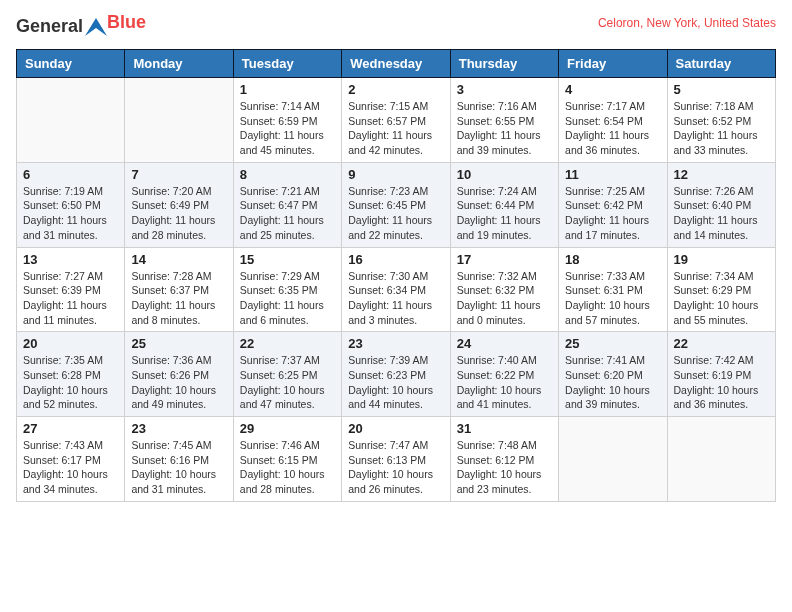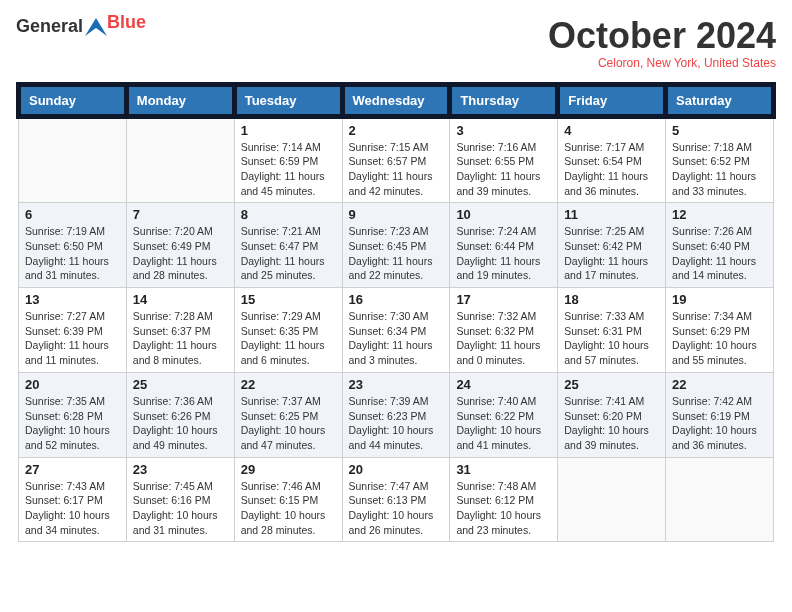--- a/index.html
+++ b/index.html
@@ -43,21 +43,21 @@
       border-collapse: collapse;
       font-size: 11px;
     }
     thead tr th {
       background: #2e75b6;
       color: #fff;
       padding: 6px 8px;
       text-align: left;
       font-size: 13px;
       font-weight: bold;
-      border: 5px solid #0f172a;
+      border: 1px solid #0f172a;
     }
     tbody tr td {
       border: 1px solid #d0d0d0;
       padding: 4px 6px;
       vertical-align: top;
       width: calc(100% / 7);
       min-height: 80px;
       background: #fff;
     }
     tbody tr:nth-child(even) td {
@@ -86,21 +86,20 @@
   <div class="logo">
     <div class="logo-row">
       <span style="font-size:18px;font-weight:bold;color:#333;">General</span>
       <svg width="22" height="18" viewBox="0 0 22 18" style="margin-left:2px;">
         <polygon points="0,18 11,0 22,18 11,10" fill="#1a6eb5"></polygon>
       </svg>
     </div>
     <span style="font-size:18px;font-weight:bold;color:#ef4444;margin-top:-4px;">Blue</span>
   </div>
   <div class="title-block">
-    <div class="month-title">October 2024</div>
     <div class="location">Celoron, New York, United States</div>
   </div>
 </div>
 
 <table>
   <thead>
     <tr>
     <th>Sunday</th>
         <th>Monday</th>
         <th>Tuesday</th>

